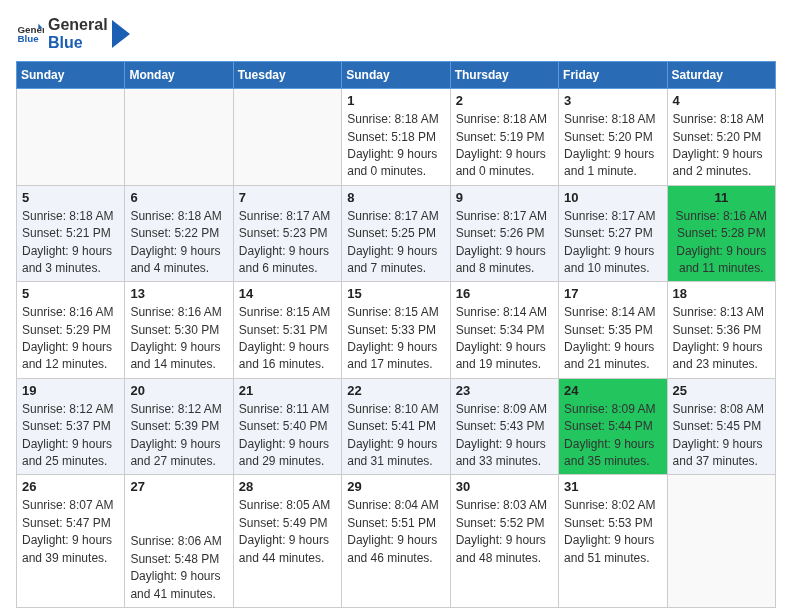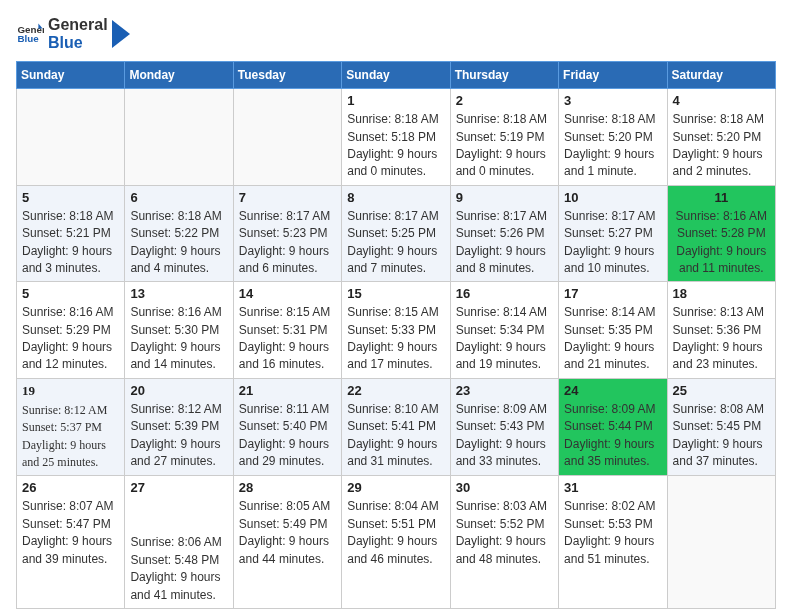--- a/index.html
+++ b/index.html
@@ -224,21 +224,21 @@
 Daylight: 9 hours and 21 minutes.</div>
         </td>
         <td>
           <div class="day-number">18</div>
           <div class="day-info" style="white-space: pre-line;">Sunrise: 8:13 AM
 Sunset: 5:36 PM
 Daylight: 9 hours and 23 minutes.</div>
         </td>
       </tr>
       <tr>
-        <td style="background-color: rgb(240, 244, 250); font-family: Liberation Serif, serif;">
+        <td style="background-color: rgb(240, 244, 250);">
           <div class="day-number">19</div>
           <div class="day-info" style="white-space: pre-line;">Sunrise: 8:12 AM
 Sunset: 5:37 PM
 Daylight: 9 hours and 25 minutes.</div>
         </td>
         <td style="background-color: rgb(240, 244, 250);">
           <div class="day-number">20</div>
           <div class="day-info" style="white-space: pre-line;">Sunrise: 8:12 AM
 Sunset: 5:39 PM
 Daylight: 9 hours and 27 minutes.</div>

